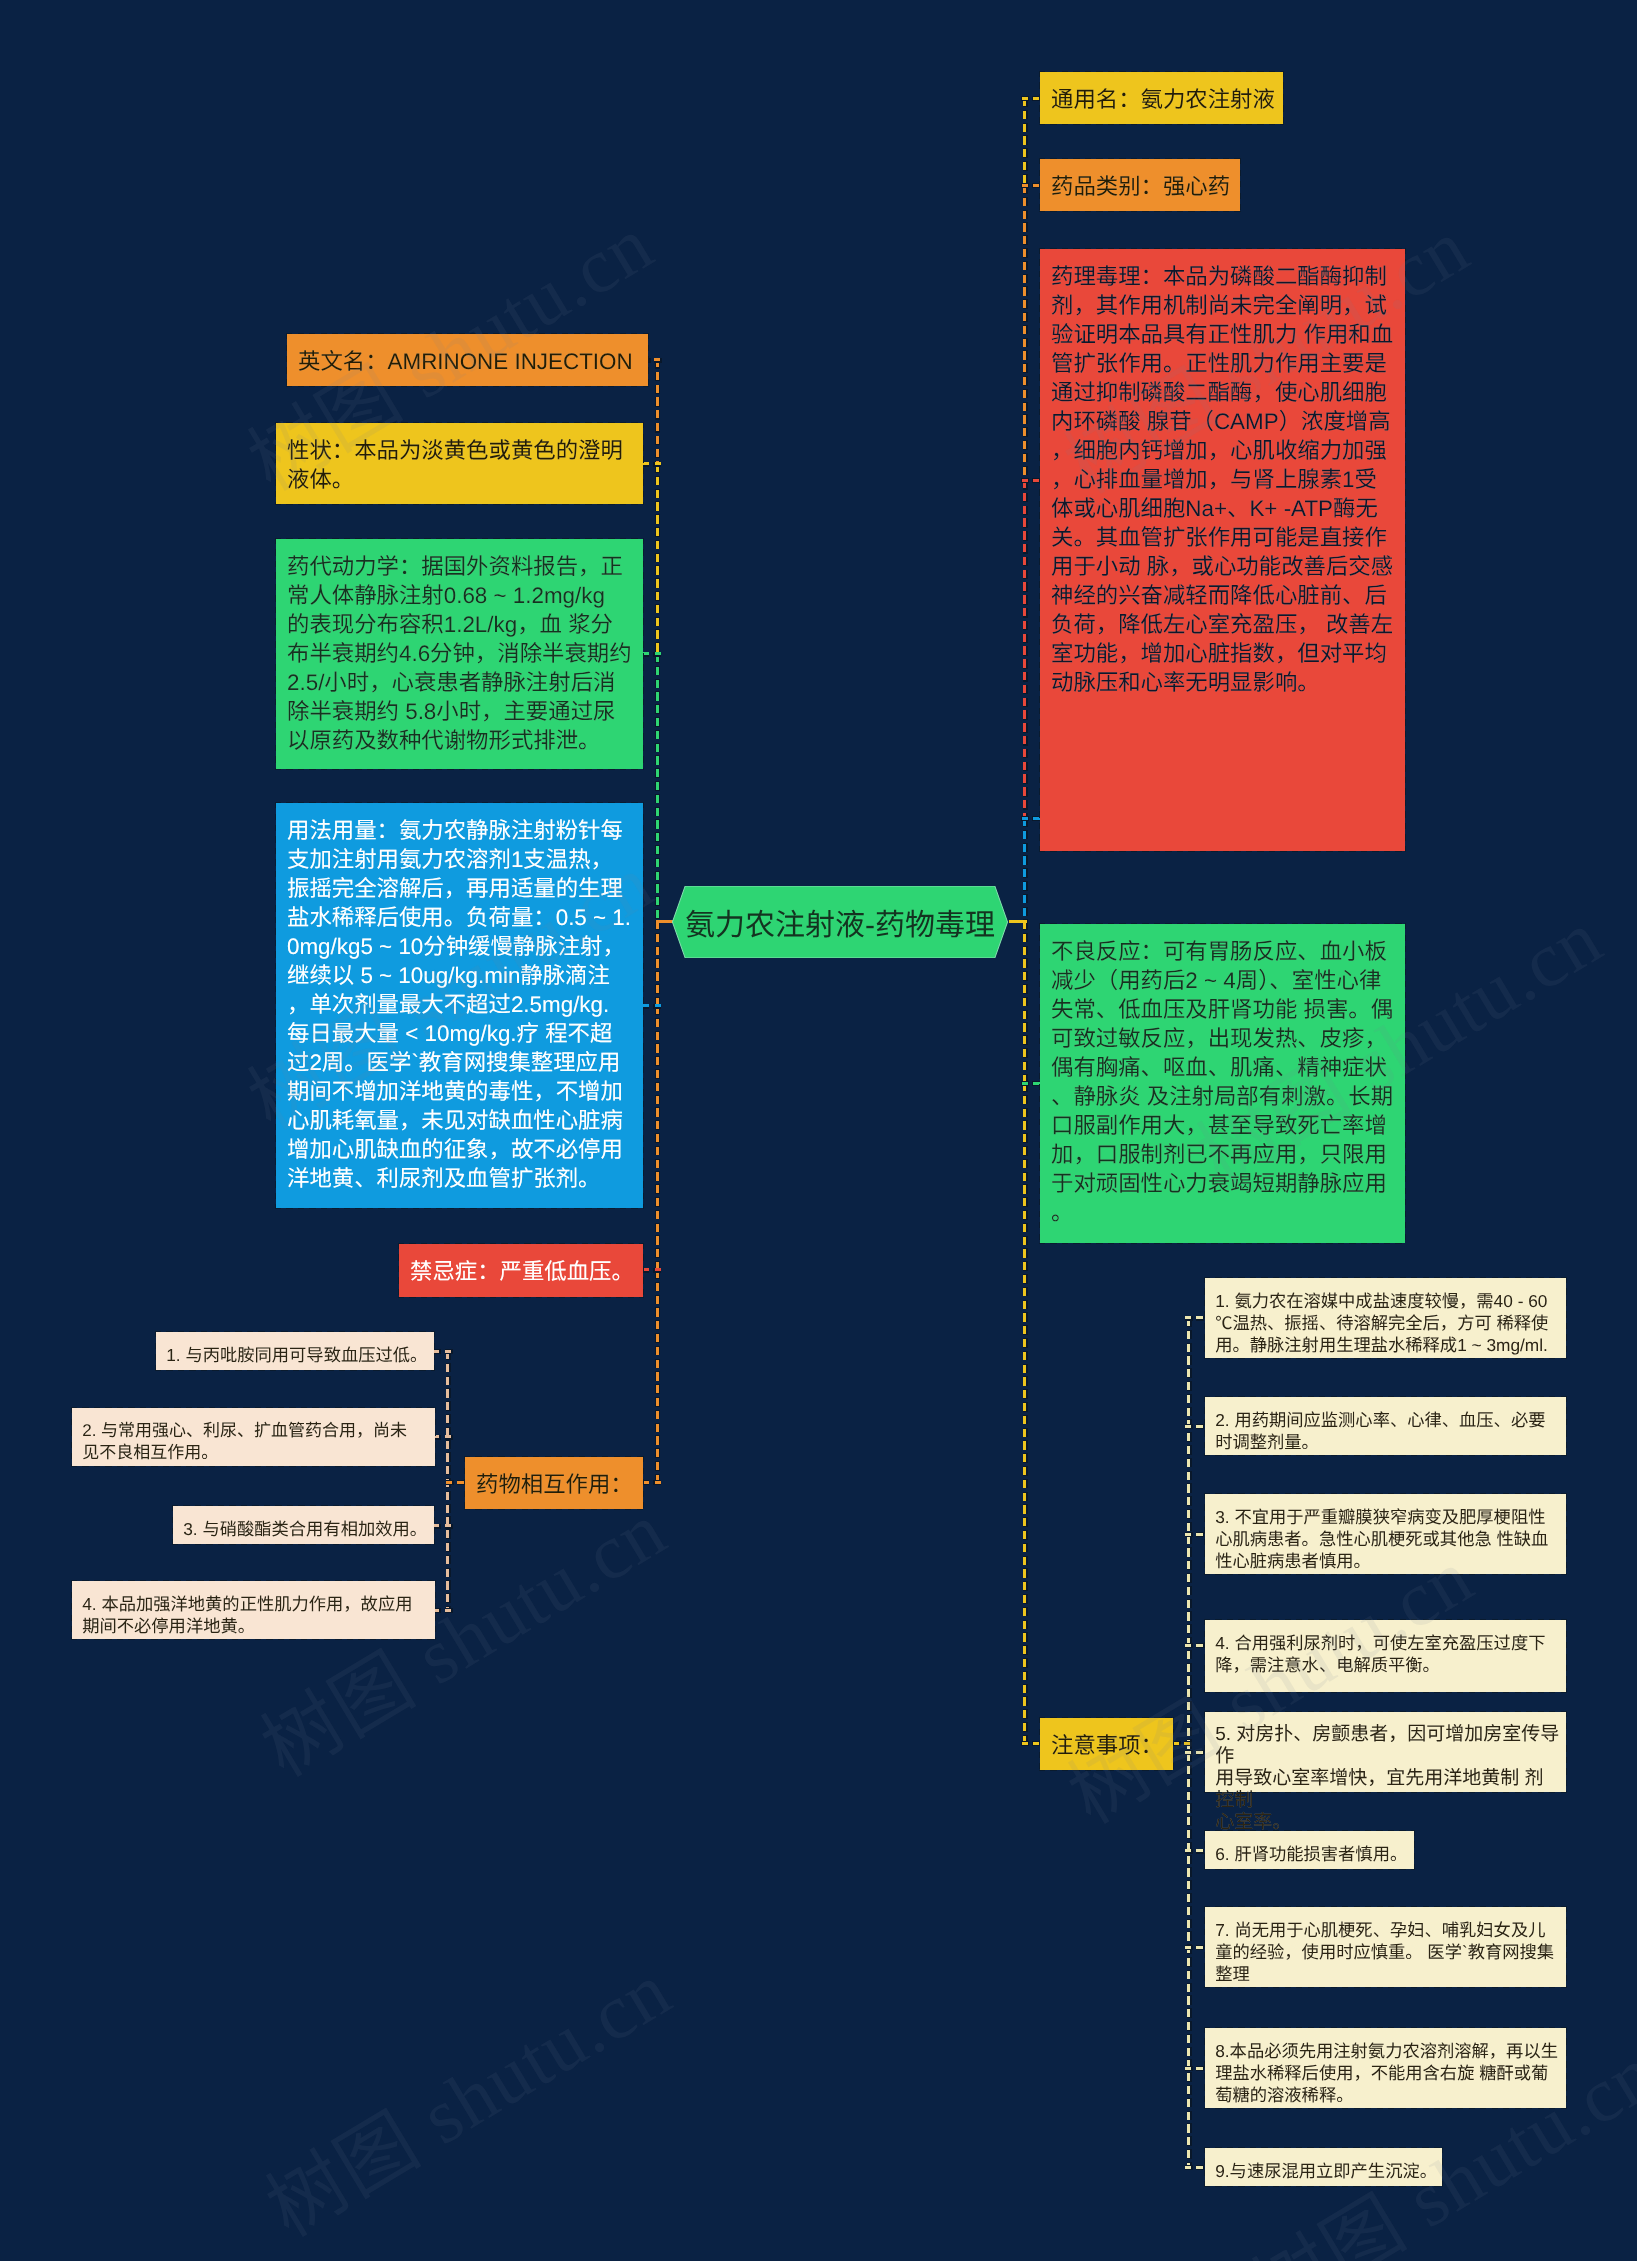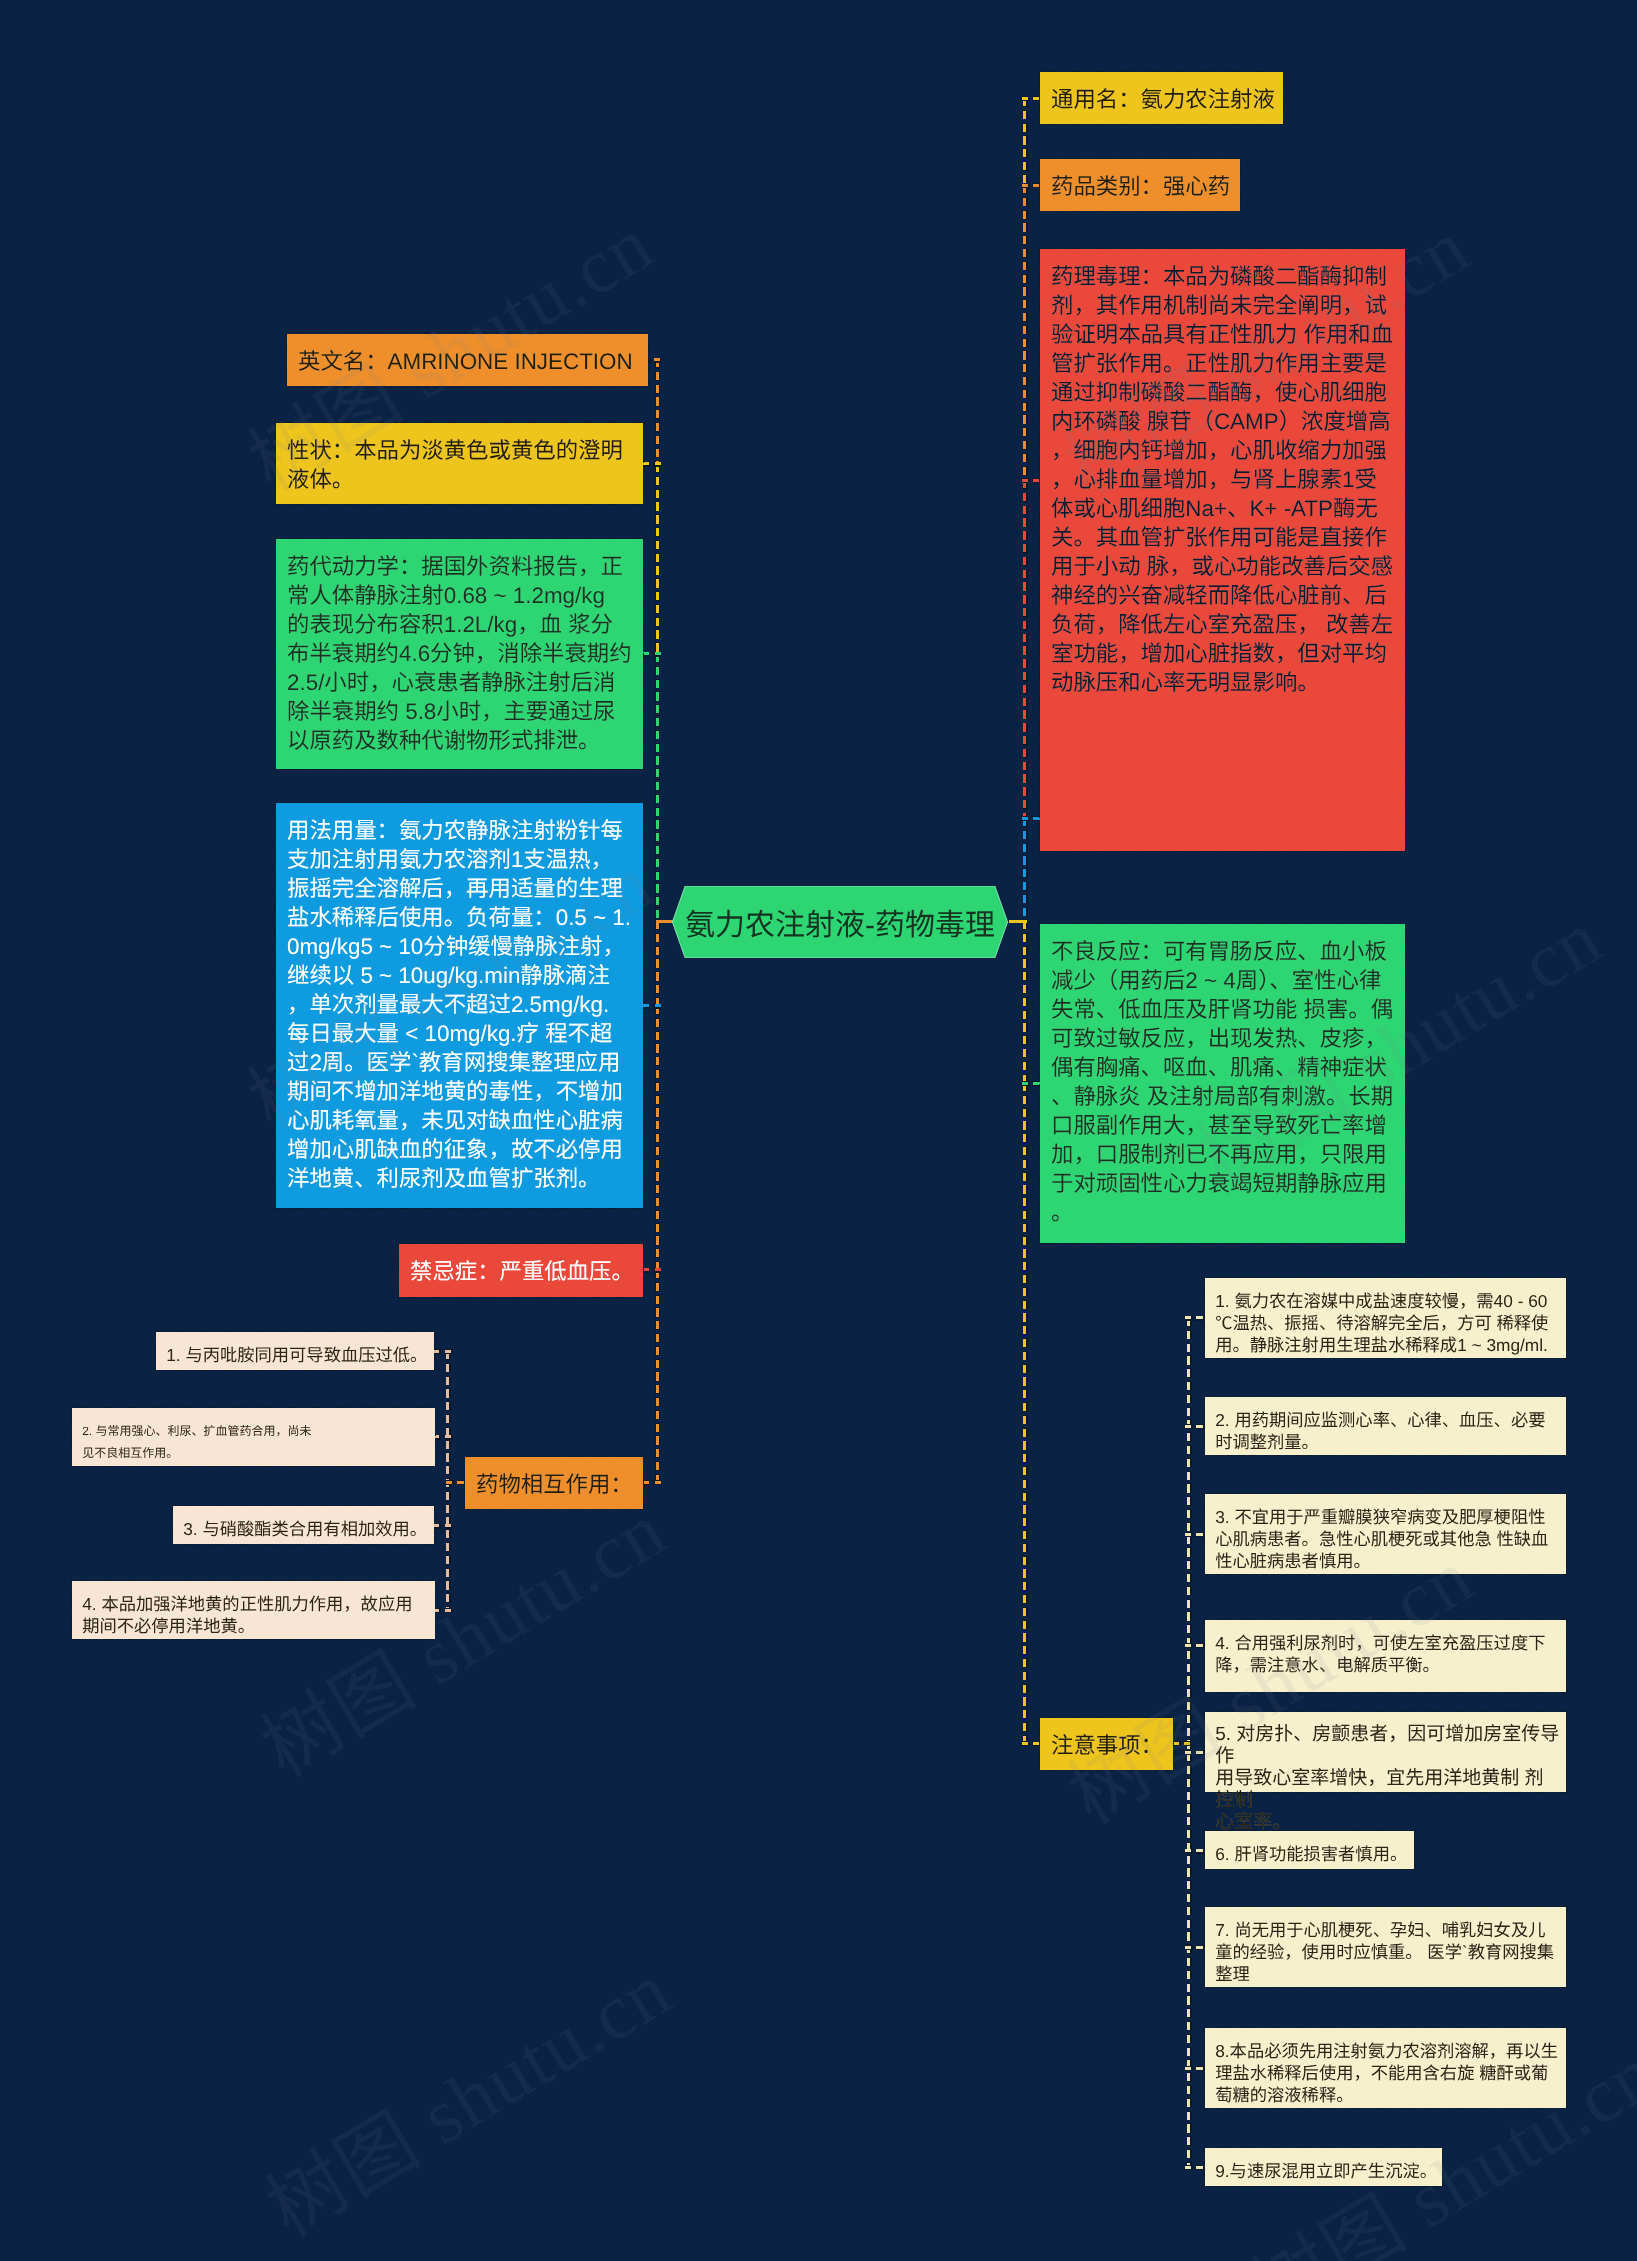--- a/index.html
+++ b/index.html
@@ -192,21 +192,21 @@
 每日最大量 &lt; 10mg/kg.疗 程不超
 过2周。医学`教育网搜集整理应用
 期间不增加洋地黄的毒性，不增加
 心肌耗氧量，未见对缺血性心脏病
 增加心肌缺血的征象，故不必停用
 洋地黄、利尿剂及血管扩张剂。</div>
   <div class="node nowrapnode" style="left:399px;top:1244px;width:244px;height:53px;background:#e9483a;color:#ffffff;font-size:22.4px;line-height:29px;padding:12.8px 3.8px 0 11px">禁忌症：严重低血压。</div>
   <div class="node nowrapnode" style="left:465px;top:1457px;width:178px;height:52px;background:#ee8f2c;color:#241d04;font-size:22.4px;line-height:29px;padding:12.8px 3.8px 0 11px">药物相互作用：</div>
 
   <div class="node" style="left:156px;top:1332px;width:278px;height:38px;background:#f9e5d3;color:#2b2413;font-size:17.3px;line-height:22px;padding:12px 3.8px 0 10.2px">1. 与丙吡胺同用可导致血压过低。</div>
-  <div class="node" style="left:72px;top:1408px;width:363px;height:58px;background:#f9e5d3;color:#2b2413;font-size:12px;line-height:22px;padding:12px 3.8px 0 10.2px">2. 与常用强心、利尿、扩血管药合用，尚未
+  <div class="node" style="left:72px;top:1408px;width:363px;height:58px;background:#f9e5d3;color:#2b2413;font-size:17px;line-height:22px;padding:12px 3.8px 0 10.2px">2. 与常用强心、利尿、扩血管药合用，尚未
 见不良相互作用。</div>
   <div class="node" style="left:173px;top:1506px;width:261px;height:38px;background:#f9e5d3;color:#2b2413;font-size:17.3px;line-height:22px;padding:12px 3.8px 0 10.2px">3. 与硝酸酯类合用有相加效用。</div>
   <div class="node" style="left:72px;top:1581px;width:363px;height:58px;background:#f9e5d3;color:#2b2413;font-size:17.3px;line-height:22px;padding:12px 3.8px 0 10.2px">4. 本品加强洋地黄的正性肌力作用，故应用
 期间不必停用洋地黄。</div>
 
   <div class="hexwrap" style="left:672px;top:886px;width:336px;height:72px">
     <svg width="336" height="72" viewBox="0 0 526 113">
         <polygon points="0,56.5 20,0 506,0 526,56.5 506,113 20,113" fill="#2ed573" stroke="#8ae6b4" stroke-width="1.5"></polygon>
       </svg>
     <div class="hexlab" style="font-size:30px">氨力农注射液-药物毒理</div>

